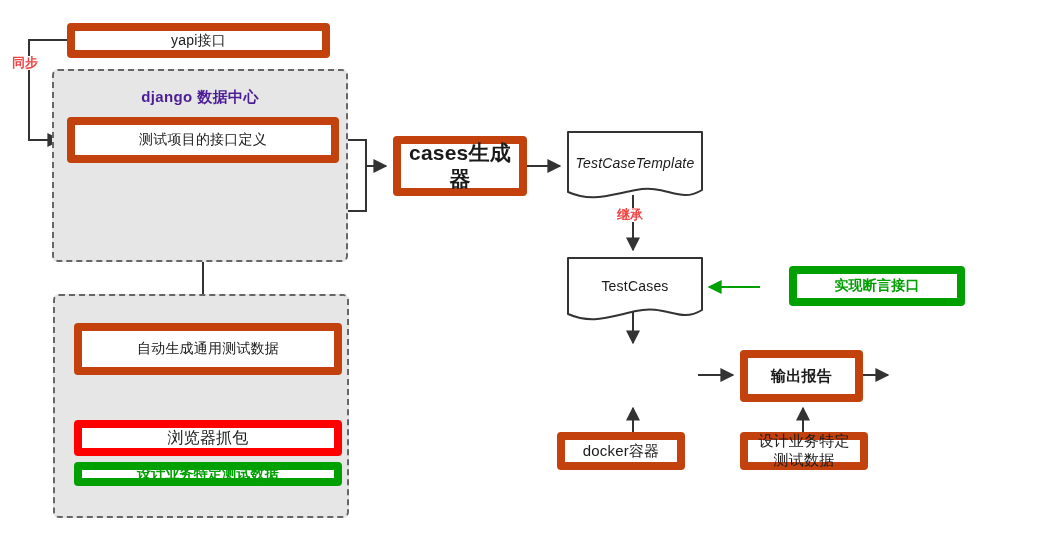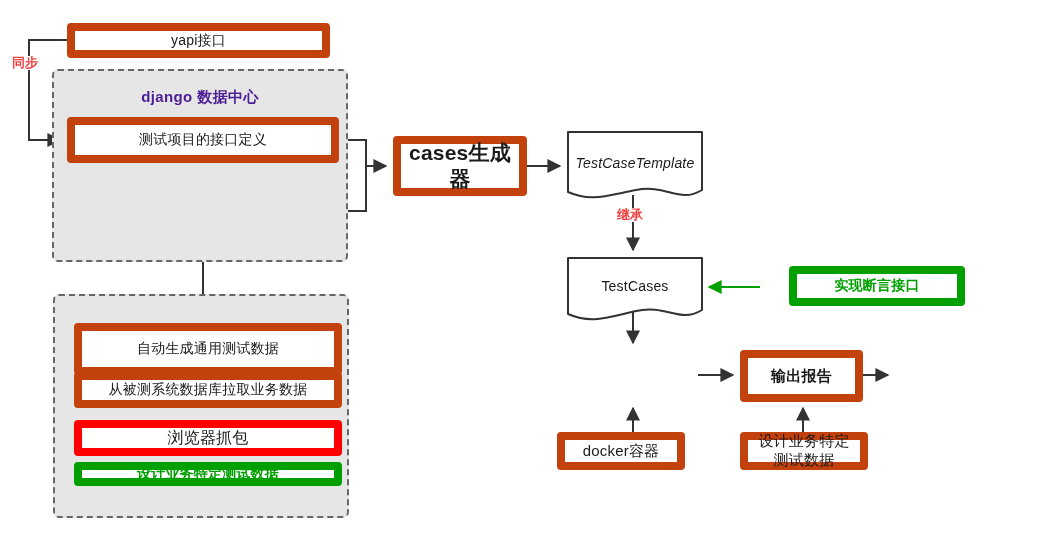--- a/index.html
+++ b/index.html
@@ -175,21 +175,20 @@
 
   <div class="node bold" style="left:740px; top:350px; width:123px; height:52px; font-size:15px;text-align:right;">输出报告</div>
 
 
   <div class="node" style="left:557px; top:432px; width:128px; height:38px; font-size:15px;">docker容器</div>
 
   <div class="node" style="left:740px; top:432px; width:128px; height:38px; font-size:15px;">设计业务特定测试数据</div>
 
   <div class="node" style="left:74px; top:323px; width:268px; height:52px;">自动生成通用测试数据</div>
 
-  <div class="node" style="left:74px; top:372px; width:268px; height:36px;">从被测系统数据库拉取业务数据</div>
 
   <div class="node n-red big" style="left:74px; top:420px; width:268px; height:36px;">浏览器抓包</div>
 
   <div class="node n-green t-green" style="left:74px; top:462px; width:268px; height:24px;">设计业务特定测试数据</div>
 
   <div class="edge-label" style="left:11px; top:56px;">同步</div>
 
   <div class="edge-label" style="left:616px; top:208px;">继承</div>
 
 </div>

